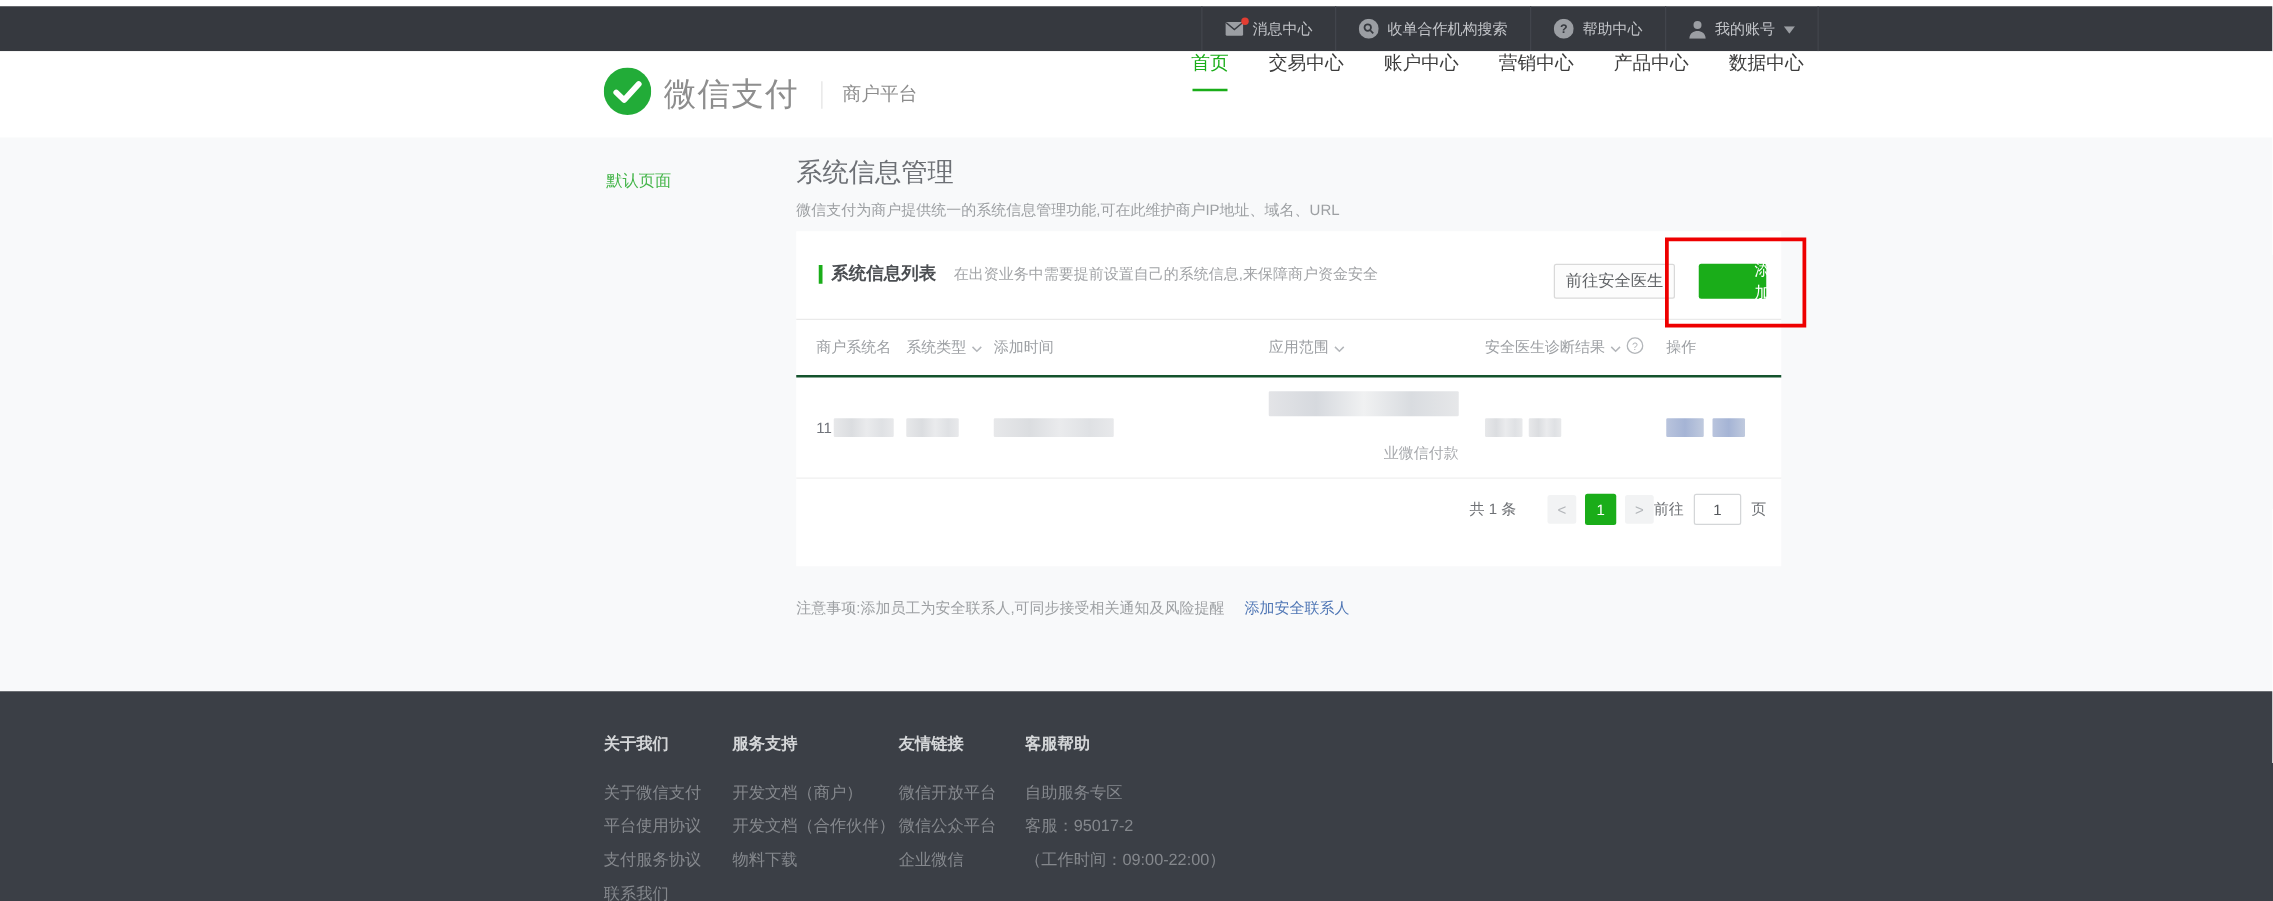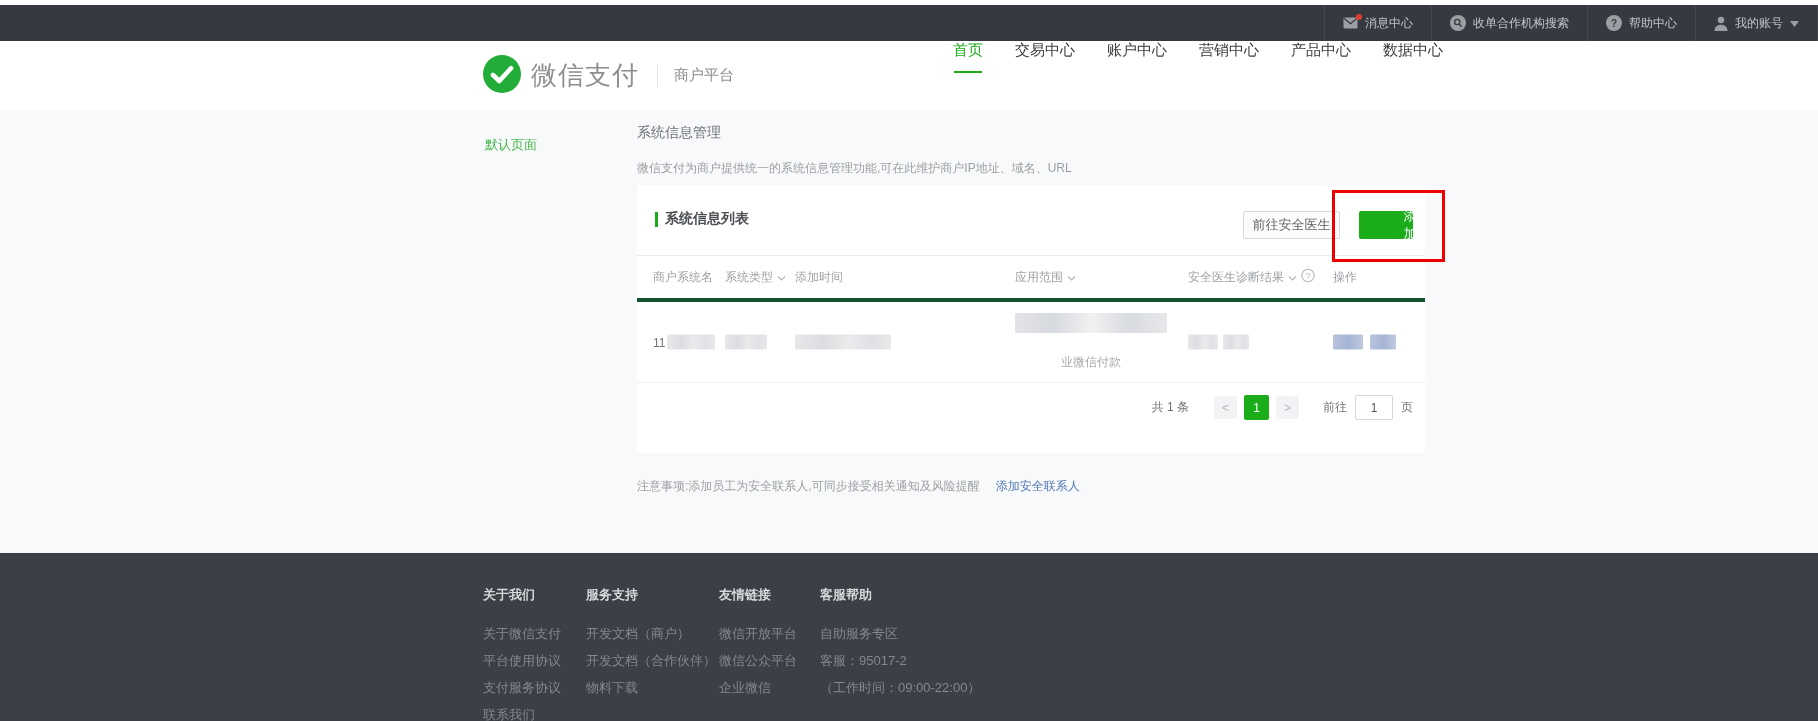--- a/index.html
+++ b/index.html
@@ -2,21 +2,21 @@
 <html><head>
 <meta charset="utf-8">
 <style>
   * { margin:0; padding:0; box-sizing:border-box; }
   html,body { width:1818px; height:721px; background:#fff; overflow:hidden;
     font-family:"Liberation Sans","DejaVu Sans",sans-serif; }
   .topstrip { height:5px; background:#fff; }
 
   
   .topbar { height:36px; background:#36393f; display:flex; justify-content:flex-end;
-    }
+    padding-right:363px; }
   .topbar-item { display:flex; align-items:center; gap:7px; padding:0 18px;
     border-left:1px solid #42454c; color:#c3c5c9; font-size:12px; cursor:pointer; white-space:nowrap; }
   .topbar-item:last-child { border-right:1px solid #42454c; }
   .ticon { position:relative; display:flex; align-items:center; }
   .badge-dot { position:absolute; top:-3px; right:-4px; width:6px; height:6px;
     border-radius:50%; background:#e23d32; }
 
   
   .header { height:69px; background:#fff; position:relative; }
   .logo-wrap { position:absolute; left:483px; top:0; height:69px; display:flex; align-items:center; }
@@ -25,58 +25,58 @@
   .platform-text { font-size:15px; color:#8d8d8d; }
   .nav { position:absolute; left:953px; top:0; height:69px; display:flex; align-items:flex-start; gap:32px; }
   .nav-item { font-size:15px; color:#3c3c3c; position:relative; cursor:pointer; white-space:nowrap; }
   .nav-item.active { color:#1aad19; }
   .nav-item.active::after { content:""; position:absolute; left:1px; right:1px; bottom:-13px;
     height:2px; background:#1aad19; }
 
   
   .content { position:relative; height:443px; background:#f8f9fa; }
   .side-item { position:absolute; left:485px; top:26px; font-size:13px; color:#44b549; cursor:pointer; }
-  .page-title { position:absolute; left:637px; top:14px; font-size:14px; color:#6d7075; }
+  .page-title { position:absolute; left:637px; top:14px; font-size:21px; color:#6d7075; }
   .page-desc { position:absolute; left:637px; top:50px; font-size:12px; color:#9da0a3; }
 
   .card { position:absolute; left:637px; top:75px; width:788px; height:268px; background:#fff; }
   .panel-head { position:absolute; left:18px; top:25px; display:flex; align-items:center;text-align:center; }
   .green-bar { width:3px; height:15px; background:#1aad19; margin-right:7px; }
   .panel-title { font-size:14px; font-weight:bold; color:#4b4e52; }
   .panel-sub { font-size:12px; color:#a2a4a7; margin-left:14px; }
   .btn-secondary { position:absolute; left:606px; top:26px; width:97px; height:28px;
     background:#fcfcfc; border:1px solid #d9d9d9; border-radius:2px; display:flex;
     align-items:center; justify-content:center; font-size:13px; color:#606366; cursor:pointer; }
   .btn-primary { position:absolute; left:722px; top:26px; width:54px; height:28px;
     background:#1aad19; border-radius:2px; display:flex; align-items:center; justify-content:center;
     font-size:13px; color:#fff; cursor:pointer;padding-left:48px; }
 
   .thead { position:absolute; left:0; top:70px; width:788px; height:47px;
-    border-top:1px solid #eaeaea; border-bottom:4px solid #14532d; }
+    border-top:1px solid #eaeaea; border-bottom:2px solid #14532d; }
   .th { position:absolute; top:50%; transform:translateY(-50%); font-size:12px; color:#9da0a4;
     display:flex; align-items:center; gap:4px; white-space:nowrap; }
   .trow { position:absolute; left:0; top:117px; width:788px; height:81px; border-bottom:1px solid #f0f0f0; }
   .td { position:absolute; top:50%; transform:translateY(-50%); display:flex; align-items:center;
     font-size:12px; color:#70737a; }
   .blur { height:15px; border-radius:1px;
     background:linear-gradient(90deg,#e7e8ea,#dbdde0 30%,#eaebed 55%,#dfe1e4 80%,#e8e9eb); }
   .blur.tall { height:20px;
     background:linear-gradient(90deg,#e3e4e7,#d6d9de 25%,#f0f1f2 50%,#d9dce0 75%,#e6e7e9); }
   .blur.blue { background:linear-gradient(90deg,#b9c4dd,#a5b4d5 50%,#c0cade); }
-  .scope-cell { flex-direction:column; align-items:center; gap:21px; }
+  .scope-cell { flex-direction:column; align-items:flex-end; gap:21px; }
   .scope-line2 { font-size:12px; color:#a7a9ad; filter:blur(0.4px); }
 
   .pager { position:absolute; right:12px; top:210px; display:flex; align-items:center;
     font-size:12px; color:#6f7276; }
   .pg-total { margin-right:18px; }
   .pg-btn { width:23px; height:23px; background:#f2f3f4; color:#b3b6ba; display:flex;
     align-items:center; justify-content:center; font-size:12px; border-radius:2px; cursor:pointer; margin-left:7px; }
   .pg-cur { width:25px; height:25px; background:#1aad19; color:#fff; display:flex;
     align-items:center; justify-content:center; font-size:12px; border-radius:2px; cursor:pointer; margin-left:7px; }
-  .pg-goto { margin-left:24px; }
+  .pg-goto { }
   .pg-input { width:38px; height:25px; border:1px solid #d4d6d8; border-radius:2px; background:#fff;
     text-align:center; font-size:12px; color:#55585c; margin:0 8px;
     font-family:"Liberation Sans","DejaVu Sans",sans-serif; }
   .pg-unit { }
 
   .note { position:absolute; left:637px; top:368px; font-size:12px; color:#9da0a3; }
   .note-link { color:#5077b5; margin-left:16px; cursor:pointer;font-family:Liberation Mono, monospace; }
 
   .annotation { position:absolute; left:1332px; top:80px; width:113px; height:72px;
     border:3px solid #ee0000; z-index:10; pointer-events:none; }
@@ -164,20 +164,21 @@
 <div class="content">
   <span class="side-item">默认页面</span>
 
   <div class="page-title">系统信息管理</div>
   <div class="page-desc">微信支付为商户提供统一的系统信息管理功能,可在此维护商户IP地址、域名、URL</div>
 
   <div class="card">
     <div class="panel-head">
       <span class="green-bar"></span>
       <span class="panel-title">系统信息列表</span>
+      <span class="panel-sub">在出资业务中需要提前设置自己的系统信息,来保障商户资金安全</span>
     </div>
     <div class="btn-secondary">前往安全医生</div>
     <div class="btn-primary">添 加</div>
 
     <div class="thead">
       <span class="th" style="left:16px">
           <span>商户系统名</span>
         </span>
       <span class="th" style="left:88px">
           <span>系统类型</span>

